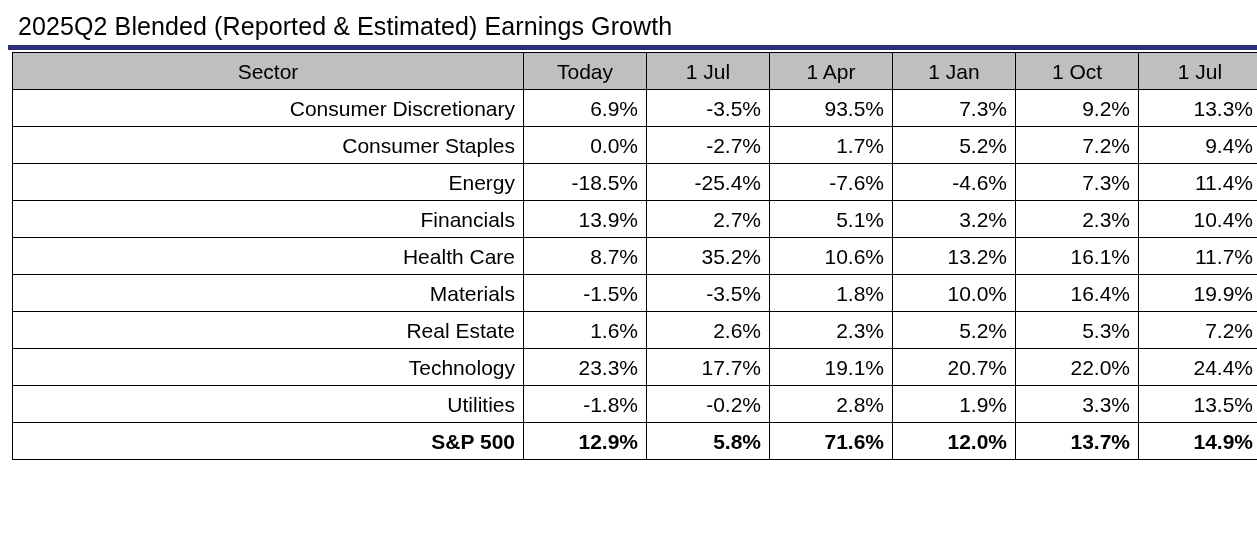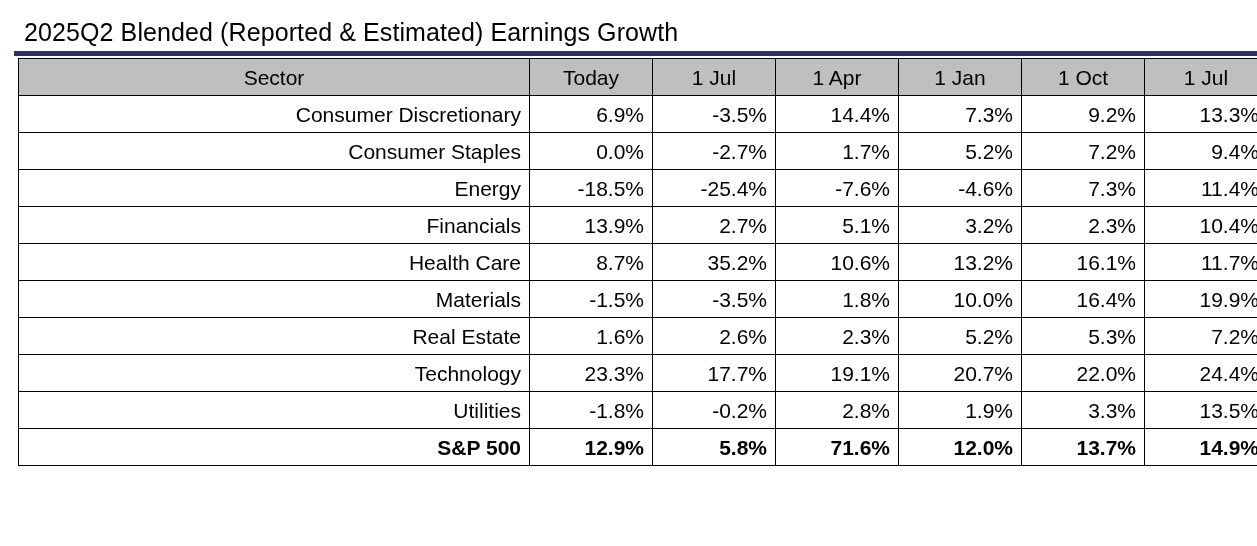--- a/index.html
+++ b/index.html
@@ -12,21 +12,21 @@
     height: 546px;
     font-family: "Liberation Sans", sans-serif;
     color: #000000;
     overflow: hidden;
   }
   .page {
     position: relative;
     width: 1257px;
     height: 464px;
     box-sizing: border-box;
-    padding: 14px;
+    padding: 8px;
   }
   .title {
     font-size: 25px;
     font-weight: 400;
     color: #000000;
     padding: 4px 0 4px 10px;
     letter-spacing: 0.1px;
     white-space: nowrap;
   }
   .title-rule {
@@ -97,21 +97,21 @@
         <th>1 Jan</th>
         <th>1 Oct</th>
         <th>1 Jul</th>
       </tr>
     </thead>
     <tbody>
       <tr>
         <td class="sector">Consumer Discretionary</td>
         <td class="num">6.9%</td>
         <td class="num">-3.5%</td>
-        <td class="num">14.4%</td>
+        <td class="num">93.5%</td>
         <td class="num">7.3%</td>
         <td class="num">9.2%</td>
         <td class="num">13.3%</td>
       </tr>
       <tr>
         <td class="sector">Consumer Staples</td>
         <td class="num">0.0%</td>
         <td class="num">-2.7%</td>
         <td class="num">1.7%</td>
         <td class="num">5.2%</td>

